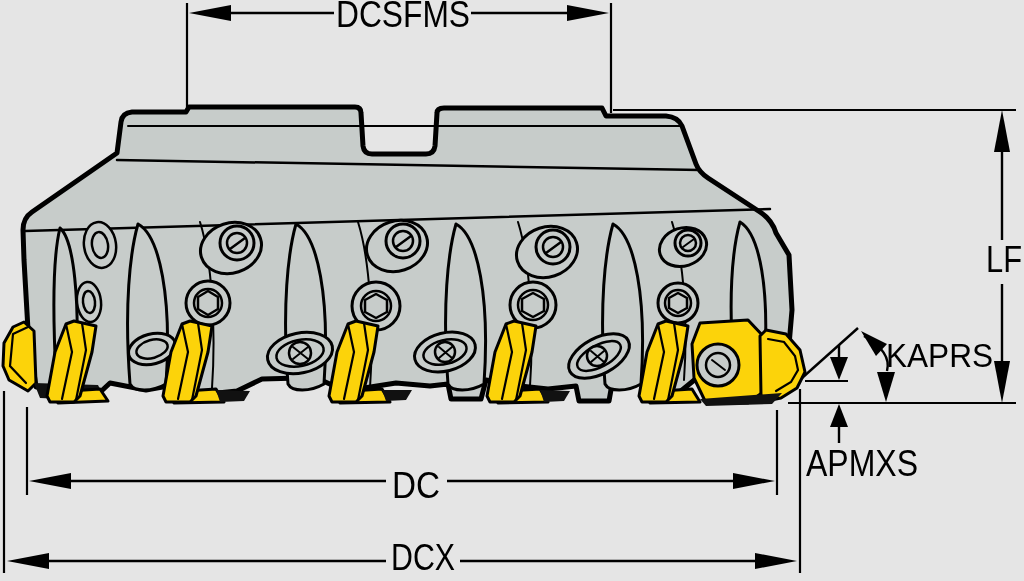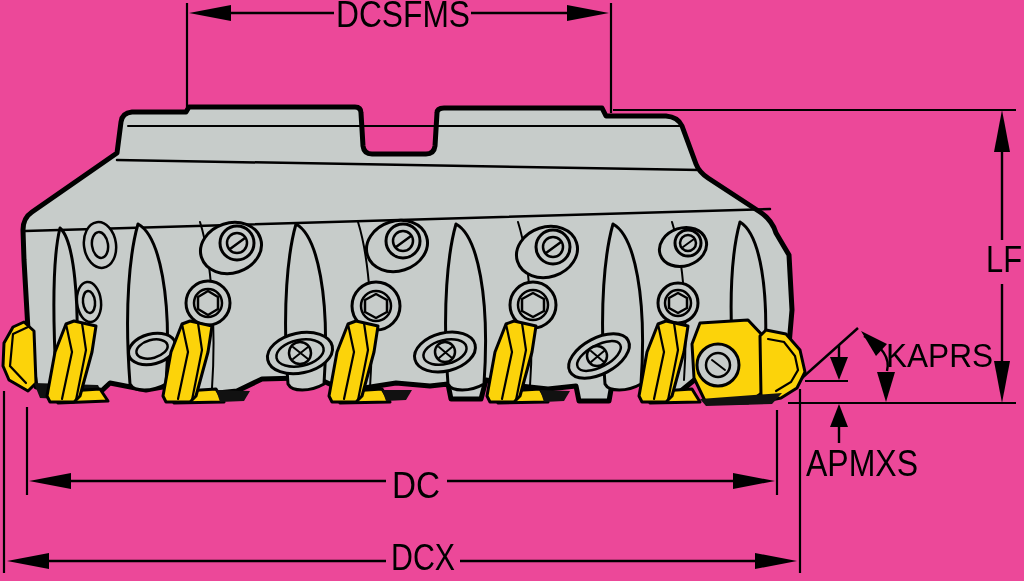--- a/index.html
+++ b/index.html
@@ -1,16 +1,16 @@
 <!DOCTYPE html>
 <html><head>
 <meta charset="utf-8">
 <style>
   html,body{margin:0;padding:0;background:#fff;}
-  .stage{position:relative;width:1024px;height:581px;background:#ec4899;overflow:hidden;
+  .stage{position:relative;width:1024px;height:581px;background:#e5e5e5;overflow:hidden;
          font-family:"Liberation Sans",sans-serif;}
   svg{display:block;}
   .body-fill{fill:#c7ccca;stroke:#000;stroke-width:5;stroke-linejoin:round;}
   .part{fill:#c7ccca;stroke:#000;stroke-width:3;stroke-linejoin:round;}
   .part25{fill:#c7ccca;stroke:#000;stroke-width:2.5;stroke-linejoin:round;}
   .ln{fill:none;stroke:#000;stroke-width:2.5;stroke-linecap:round;}
   .ln2{fill:none;stroke:#000;stroke-width:2;stroke-linecap:round;}
   .yellow{fill:#fcd30a;stroke:#000;stroke-width:3;stroke-linejoin:round;}
   .yln{fill:none;stroke:#000;stroke-width:2.2;stroke-linecap:round;}
   .dim{fill:none;stroke:#000;stroke-width:2.4;}

